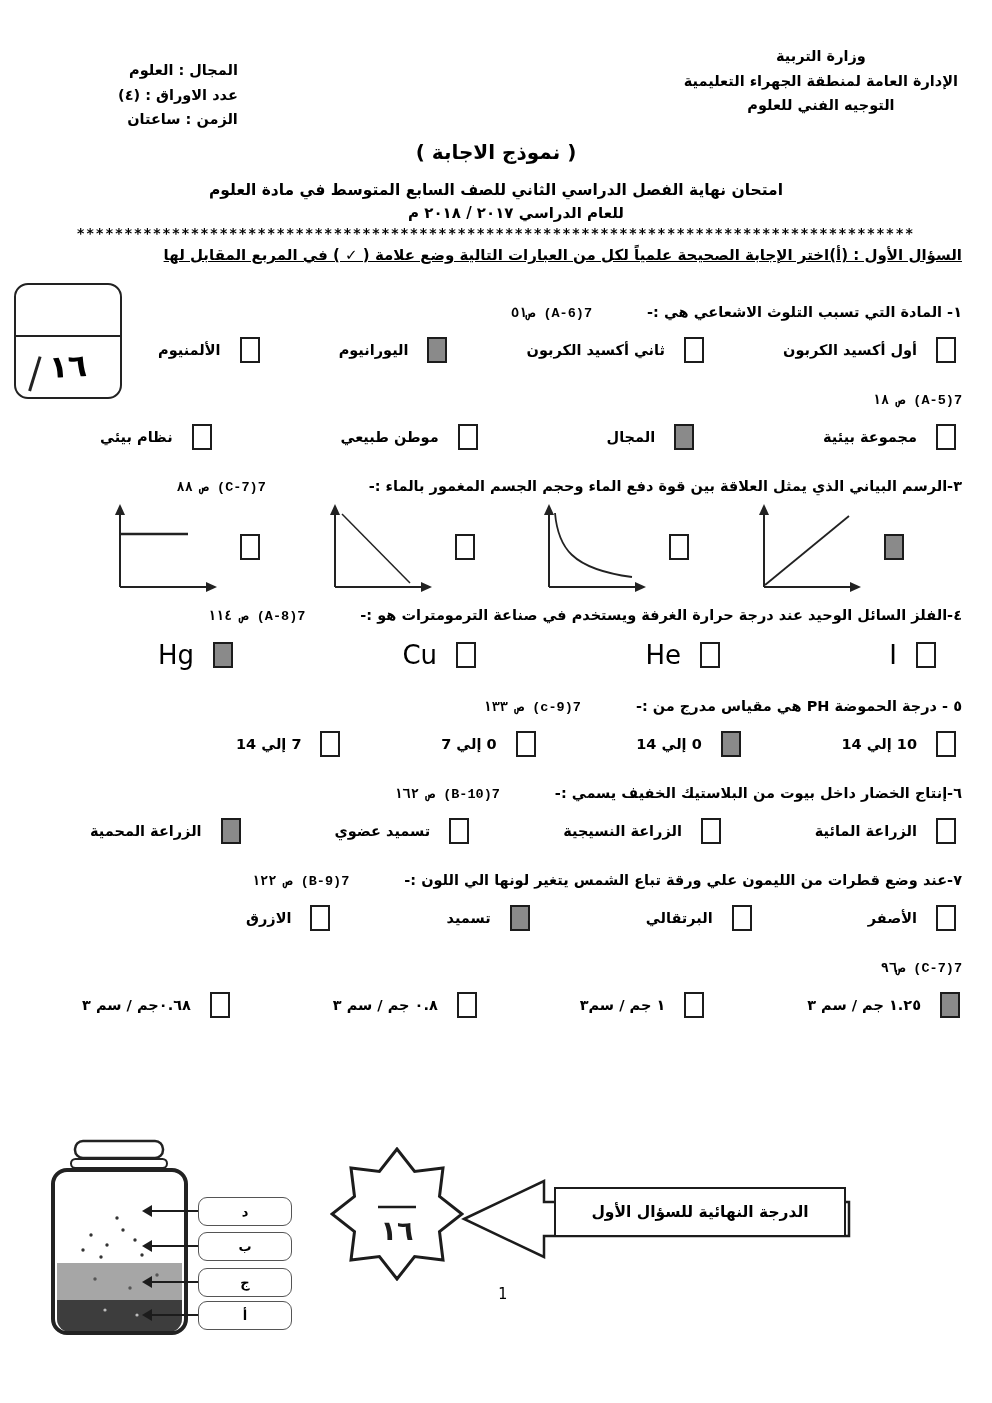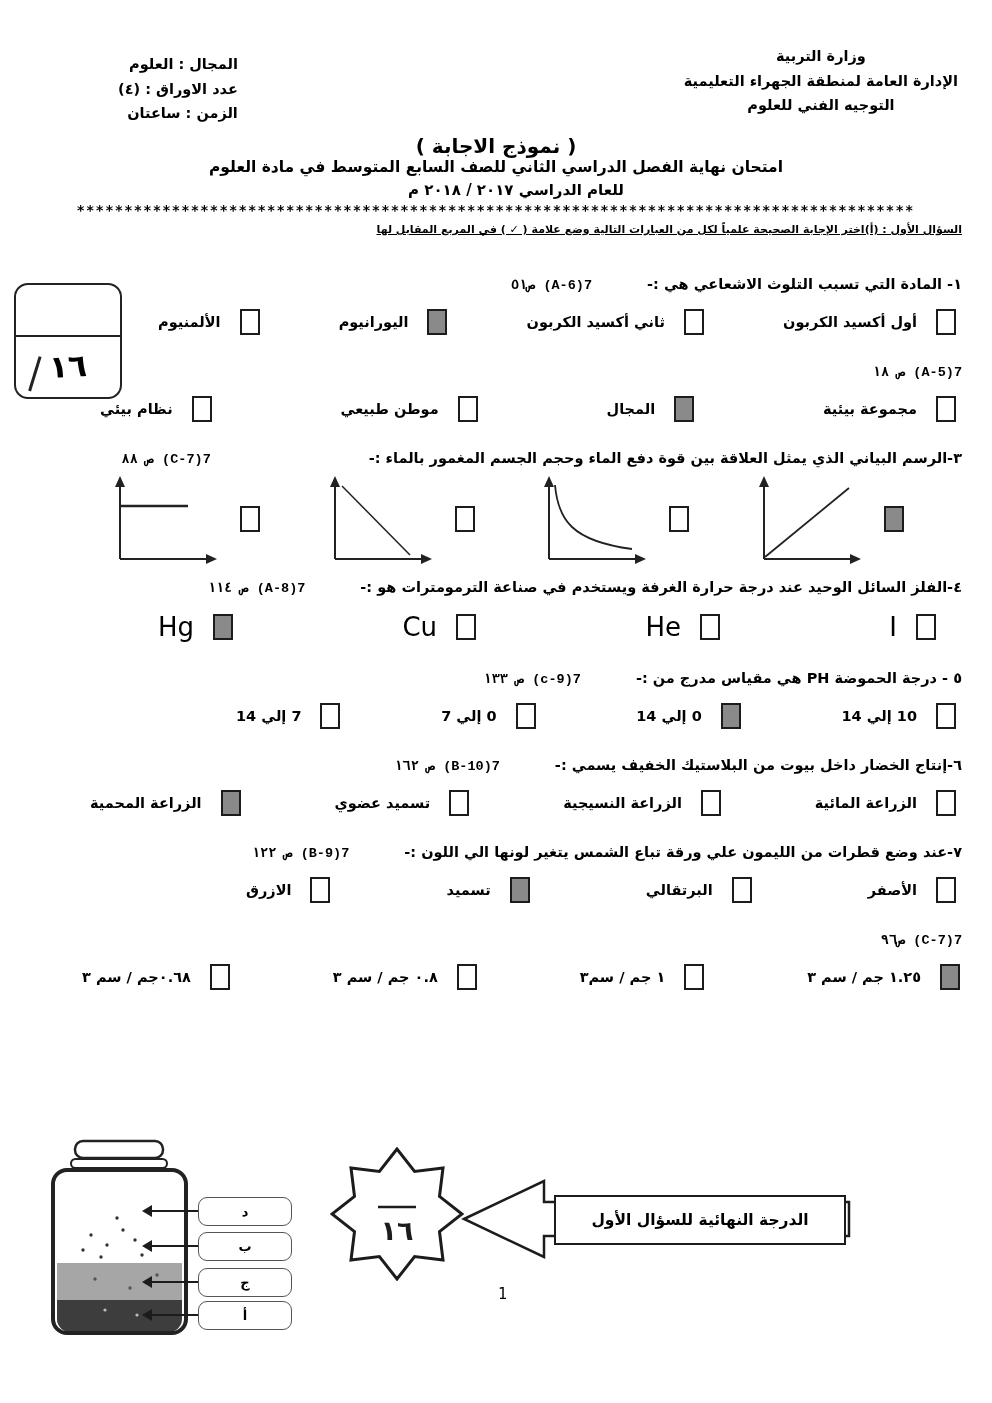--- a/index.html
+++ b/index.html
@@ -2,45 +2,45 @@
 <html dir="rtl" lang="ar"><head>
 <meta charset="utf-8">
 <style>
   html,body{margin:0;padding:0;background:#ffffff;}
   .page{position:relative;width:992px;height:1403px;margin:0 auto;background:#fff;
         font-family:"DejaVu Sans",sans-serif;color:#000000;direction:rtl;overflow:hidden;}
 
   
   .header{display:flex;justify-content:space-between;padding:44px 34px 0 60px;font-weight:700;font-size:14.5px;}
   .header-right{text-align:center;line-height:1.7;}
-  .header-left{text-align:right;line-height:1.7;margin-top:8px;padding-left:58px;}
+  .header-left{text-align:right;line-height:1.7;margin-top:14px;padding-left:58px;}
 
   
   .title{text-align:center;font-weight:700;}
   .title-model{font-size:20px;margin-top:8px;}
-  .title-exam{font-size:15.5px;margin-top:0;}
+  .title-exam{font-size:15.5px;margin-top:17px;}
   .title-year{font-size:15px;margin-top:5px;padding-left:40px;}
   .stars{white-space:nowrap;overflow:hidden;text-align:center;font-size:14px;letter-spacing:2.2px;
          font-weight:700;margin-top:3px;}
-  .instruction{font-size:11px;font-weight:700;text-decoration:underline;padding:5px 30px 0 12px;}
+  .instruction{font-size:15px;font-weight:700;text-decoration:underline;padding:5px 30px 0 12px;}
 
   
   .grade-box{position:absolute;left:14px;top:283px;width:104px;height:112px;border:2.5px solid #222;
              border-radius:14px;background:#fff;z-index:5;}
   .grade-cell-top{height:50px;border-bottom:2.5px solid #222;}
   .grade-cell-bottom{position:relative;height:58px;display:flex;align-items:center;justify-content:center;
                      font-size:31px;font-weight:700;transform:rotate(-3deg);}
   .grade-stroke{position:absolute;left:17px;bottom:5px;width:2.5px;height:36px;background:#222;transform:rotate(20deg);}
 
   
   .questions{padding:40px 30px 0 18px;}
   .question{margin:0;}
   .q-line{display:flex;align-items:baseline;gap:55px;font-weight:700;font-size:14.5px;}
   .q-ref{font-size:13.5px;white-space:nowrap;font-family:Liberation Mono, monospace;}
-  .gap-wide{margin-right:103px;}
+  .gap-wide{margin-right:48px;}
   .options{display:flex;justify-content:space-between;align-items:center;margin:16px 0 28px 0;}
   .opt{display:flex;align-items:center;gap:19px;font-weight:700;font-size:14.5px;}
   .cb{width:20px;height:26px;border:2px solid #1c1c1c;background:#fff;flex:0 0 auto;box-sizing:border-box;}
   .cb[data-checked="true"]{background:#8a8a8a;}
   .opts-1{padding-left:140px;padding-right:6px;}
   .opts-2{padding-left:82px;padding-right:6px;}
   .opts-3{padding-left:88px;padding-right:58px;margin:6px 0 14px 0;}
   .opts-4{padding-left:140px;padding-right:26px;}
   .opts-5{padding-left:218px;padding-right:6px;}
   .opts-6{padding-left:72px;padding-right:6px;}
@@ -54,21 +54,21 @@
   .jar{position:absolute;left:45px;top:4px;}
   .layer-label{position:absolute;left:198px;width:92px;height:27px;border:1.6px solid #555;border-radius:9px;
                background:#fff;display:flex;align-items:center;justify-content:center;
                font-size:13px;font-weight:700;direction:rtl;}
   .jar-arrow{position:absolute;left:146px;width:52px;height:2px;background:#1c1c1c;}
   .jar-arrow::before{content:"";position:absolute;left:-10px;top:-5px;width:0;height:0;
                      border:6px solid transparent;border-right:10px solid #1c1c1c;}
   .star-badge{position:absolute;left:330px;top:12px;}
   .banner{position:absolute;left:458px;top:40px;width:398px;height:88px;}
   .banner svg{position:absolute;left:0;top:0;}
-  .banner-label{position:absolute;left:96px;top:20px;width:288px;height:46px;border:2.2px solid #1c1c1c;
+  .banner-label{position:absolute;left:96px;top:12px;width:288px;height:46px;border:2.2px solid #1c1c1c;
                 background:#fff;display:flex;align-items:center;justify-content:center;
                 font-weight:700;font-size:15.5px;direction:rtl;}
   .page-number{position:absolute;left:498px;top:150px;font-size:15px;font-family:"DejaVu Sans Mono",monospace;}
 </style>
 </head>
 <body>
 
 <div class="page">
 
   <div class="header">

